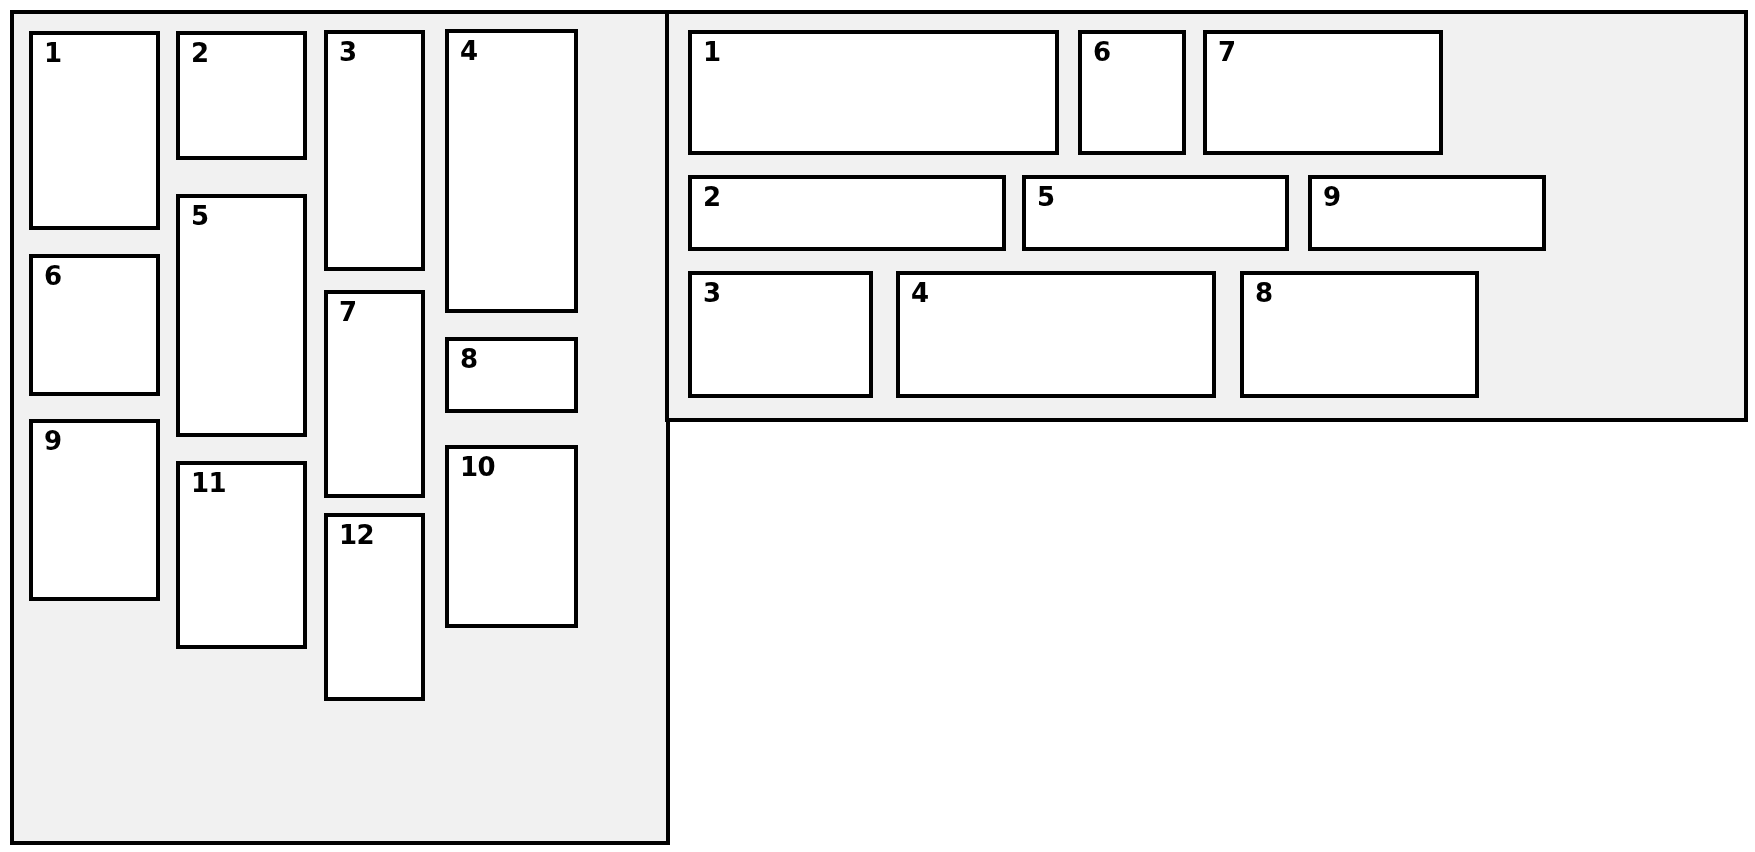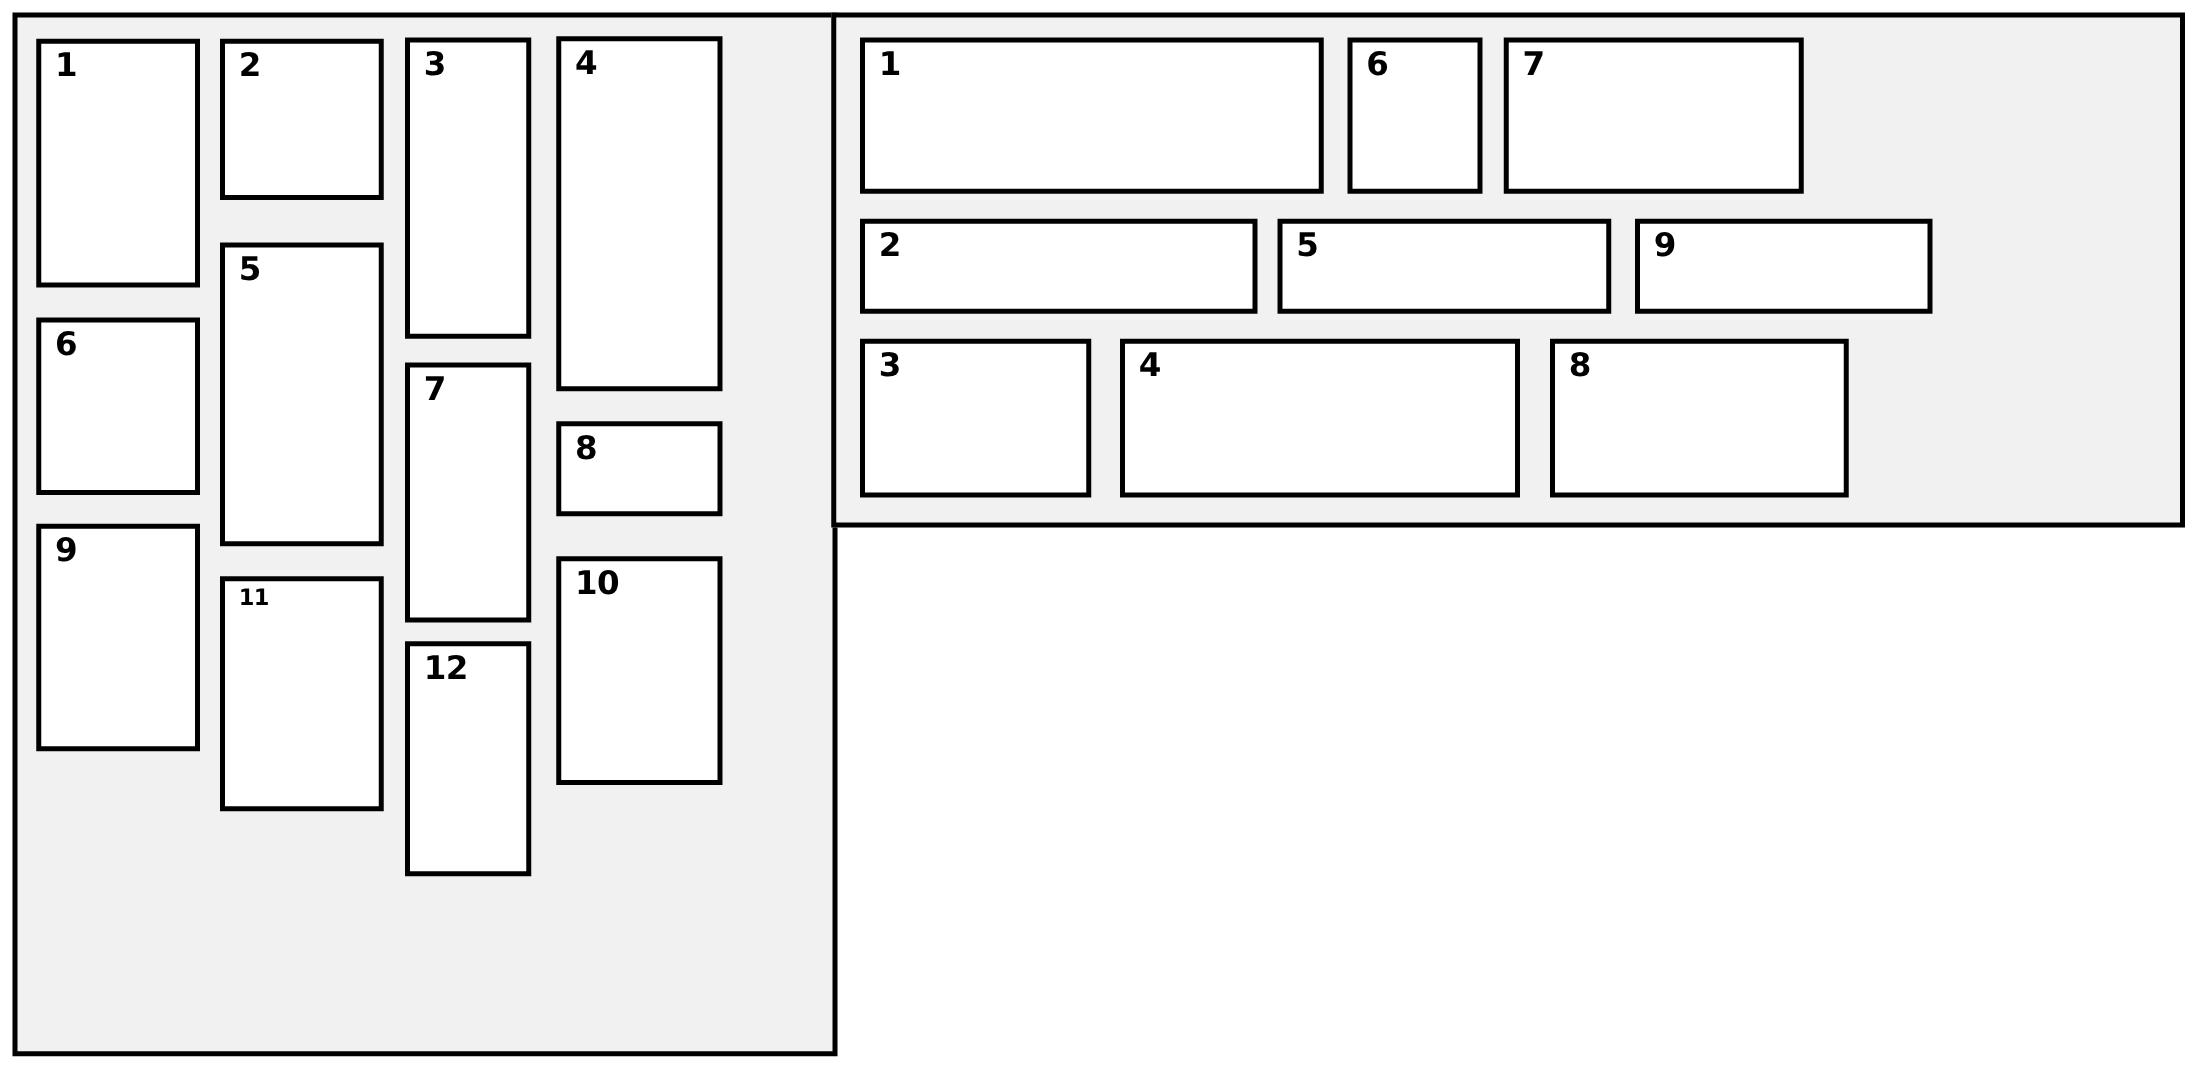--- a/index.html
+++ b/index.html
@@ -84,21 +84,21 @@
       <div class="box" style="left: 431px; top: 323px; width: 133px; height: 76px; background: rgb(255, 255, 255); border-color: rgb(0, 0, 0); border-width: 4px;">
         <span class="box-label" style="font-size: 26px;">8</span>
       </div>
       <div class="box" style="left: 15px; top: 405px; width: 131px; height: 182px; background: rgb(255, 255, 255); border-color: rgb(0, 0, 0); border-width: 4px;">
         <span class="box-label" style="font-size: 26px;">9</span>
       </div>
       <div class="box" style="left: 431px; top: 431px; width: 133px; height: 183px; background: rgb(255, 255, 255); border-color: rgb(0, 0, 0); border-width: 4px;">
         <span class="box-label" style="font-size: 26px;">10</span>
       </div>
       <div class="box" style="left: 162px; top: 447px; width: 131px; height: 188px; background: rgb(255, 255, 255); border-color: rgb(0, 0, 0); border-width: 4px;">
-        <span class="box-label" style="font-size: 18px;">11</span>
+        <span class="box-label" style="font-size: 26px;">11</span>
       </div>
       <div class="box" style="left: 310px; top: 499px; width: 101px; height: 188px; background: rgb(255, 255, 255); border-color: rgb(0, 0, 0); border-width: 4px; padding-left: 28px;">
         <span class="box-label" style="font-size: 26px;">12</span>
       </div>
     </div>
 
   <div class="panel" id="right-panel" style="left: 665px; top: 10px; width: 1083px; height: 412px; background: rgb(241, 241, 241); border-color: rgb(0, 0, 0); border-width: 4px;">
       <div class="box" style="left: 19px; top: 16px; width: 371px; height: 125px; background: rgb(255, 255, 255); border-color: rgb(0, 0, 0); border-width: 4px;">
         <span class="box-label" style="font-size: 26px;">1</span>
       </div>

